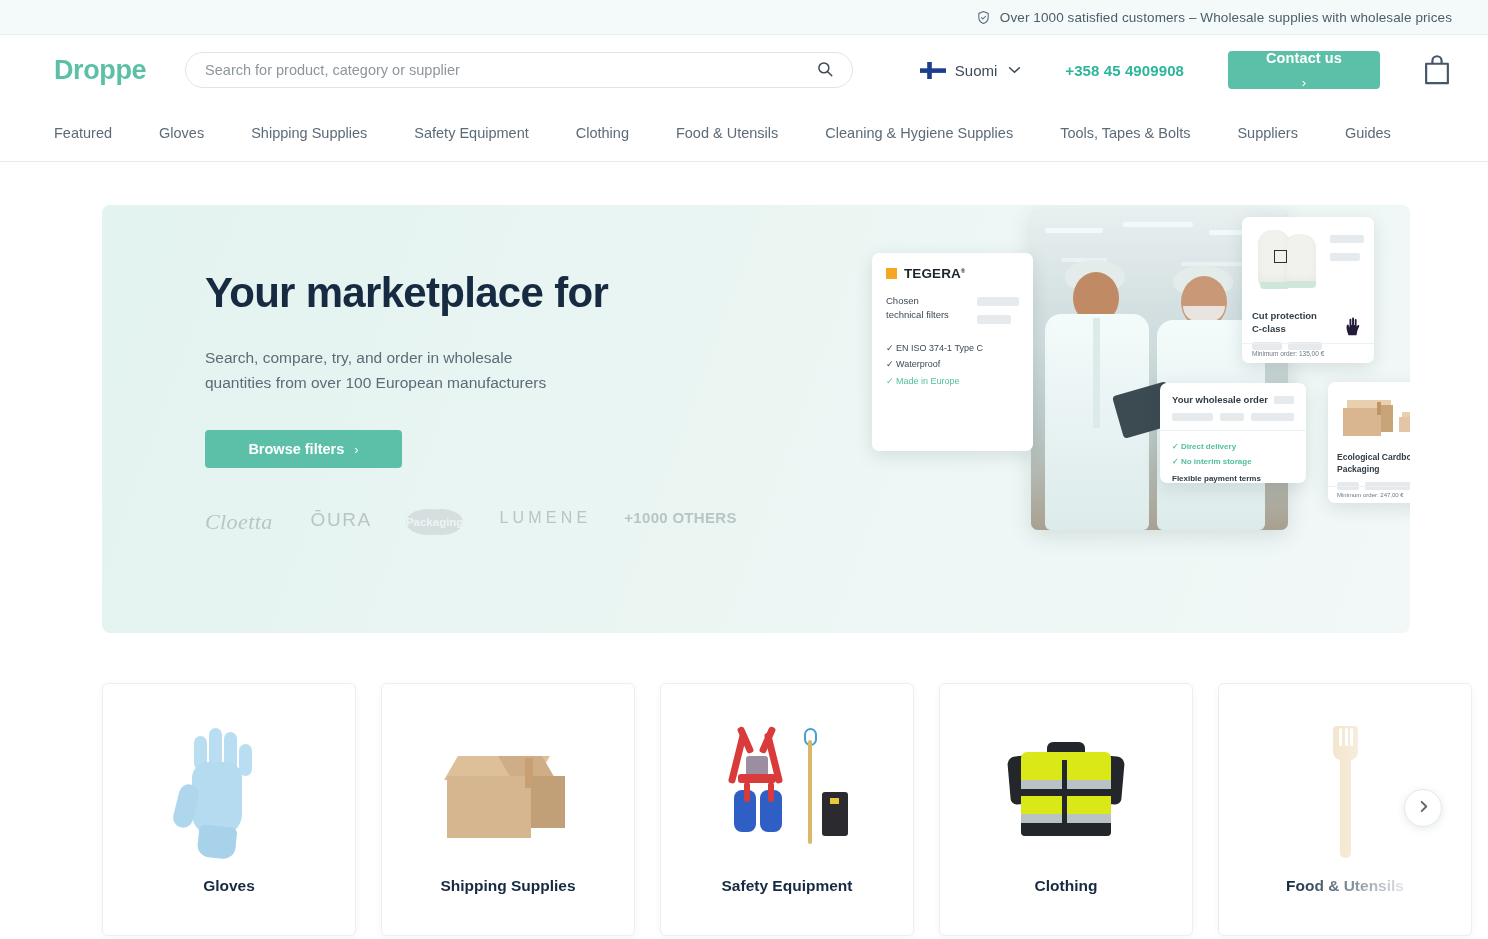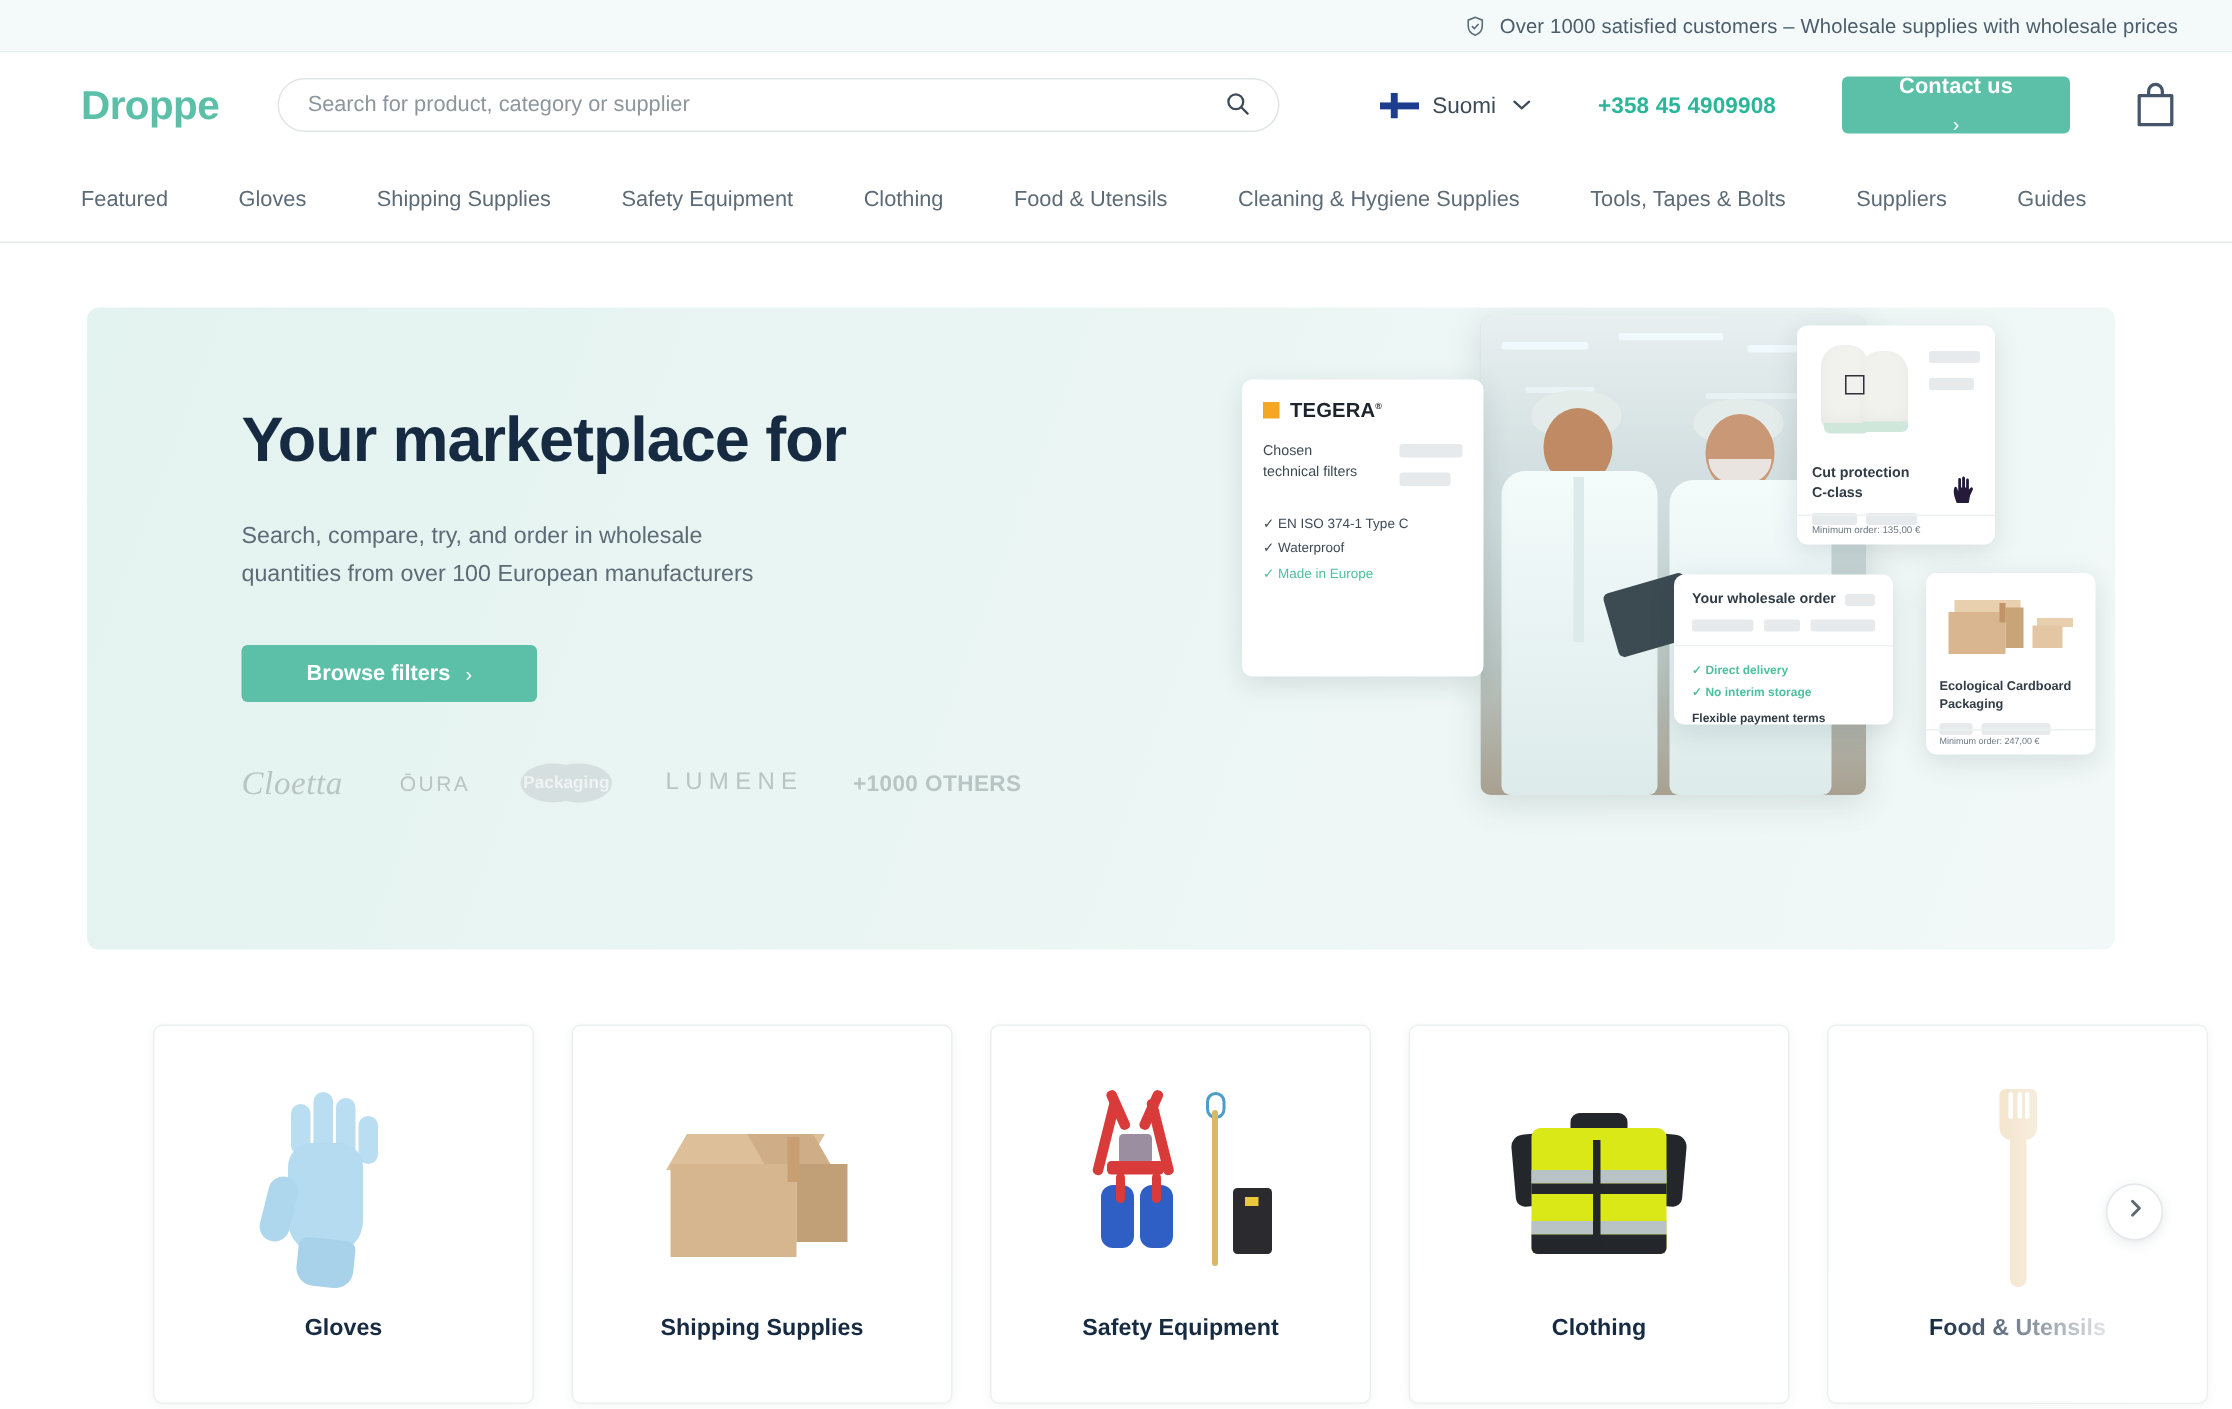--- a/index.html
+++ b/index.html
@@ -87,21 +87,21 @@
     gap:0;
   }
   .nav-item {
     font-size:14.5px; color:#5d6b77; cursor:pointer; white-space:nowrap;
     margin-right:47px;
   }
   .nav-item:last-child { margin-right:0; }
 
   
   .hero {
-    margin:43px 78px 0 58px;
+    margin:43px 78px 0 102px;
     height:428px;
     border-radius:8px;
     background:linear-gradient(110deg,#e3f3f0 0%, #e9f5f2 38%, #eef7f5 68%, #f1f8f7 100%);
     position:relative; overflow:hidden;
   }
   .hero-left { position:absolute; left:103px; top:64px; width:520px; }
   .hero-title {
     font-size:42px; font-weight:bold; color:#162a42;
     line-height:1.12; letter-spacing:-.7px;
   }
@@ -113,24 +113,24 @@
     margin-top:35px;
     width:197px; height:38px;
     background:#5cc0a8; color:#fff; border:none; border-radius:4px;
     font-family:"Liberation Sans", sans-serif;
     font-size:14.5px; font-weight:bold;
     display:flex; align-items:center; justify-content:center; gap:10px;
     cursor:pointer;
   }
   .browse-btn .arr { font-size:13px; font-weight:normal; }
 
-  .brands { margin-top:41px; display:flex; align-items:center; gap:0; }
+  .brands { margin-top:41px; display:flex; gap:0; }
   .brand { color:#b9c4c4; white-space:nowrap; }
   .brand-cloetta { font-family:"Liberation Serif", serif; font-style:italic; font-size:22px; letter-spacing:.4px; margin-right:38px; }
-  .brand-oura { font-size:14px; letter-spacing:1.6px; margin-right:34px; }
+  .brand-oura { font-size:19px; letter-spacing:1.6px; margin-right:34px; }
   .brand-specs {
     position:relative; margin-right:36px;
     width:74px; height:26px; display:flex; align-items:center; justify-content:center;
   }
   .specs-blob { position:absolute; background:#d6dfdf; border-radius:50%; }
   .specs-b1 { width:44px; height:26px; left:0; top:0; }
   .specs-b2 { width:44px; height:26px; right:0; top:0; }
   .brand-specs span { position:relative; font-size:11.5px; color:#eef4f3; font-weight:bold; z-index:2; }
   .brand-lumene { font-size:16px; letter-spacing:4.2px; margin-right:33px; }
   .brand-others { font-size:15px; font-weight:bold; letter-spacing:.3px; }

